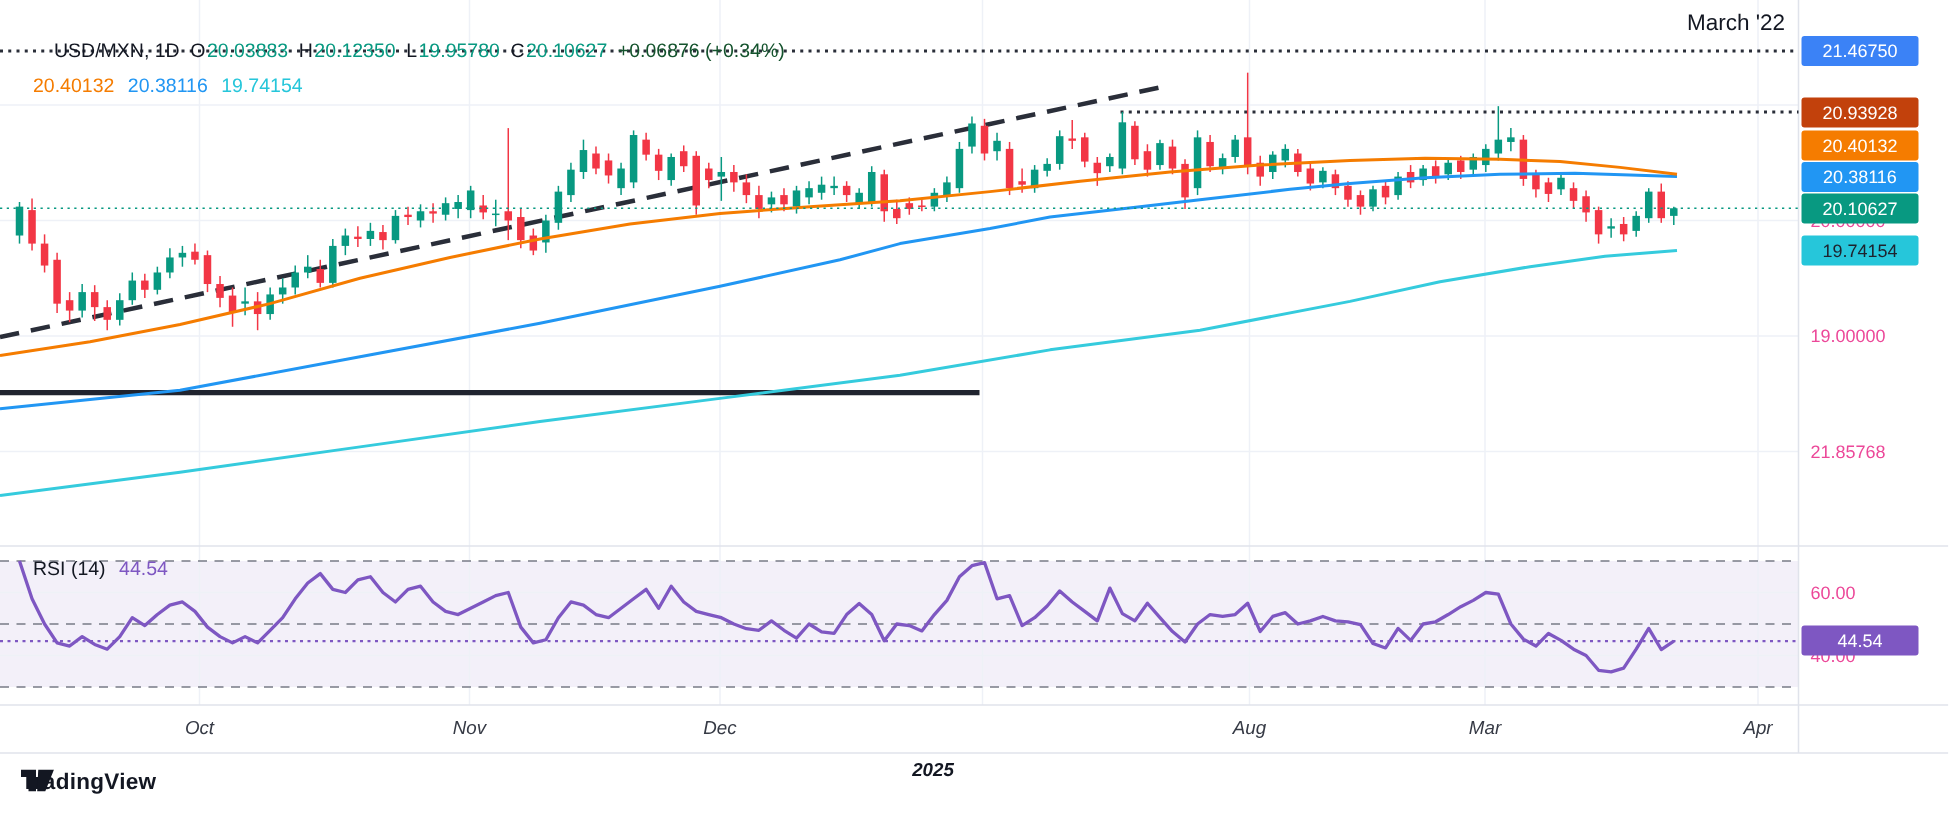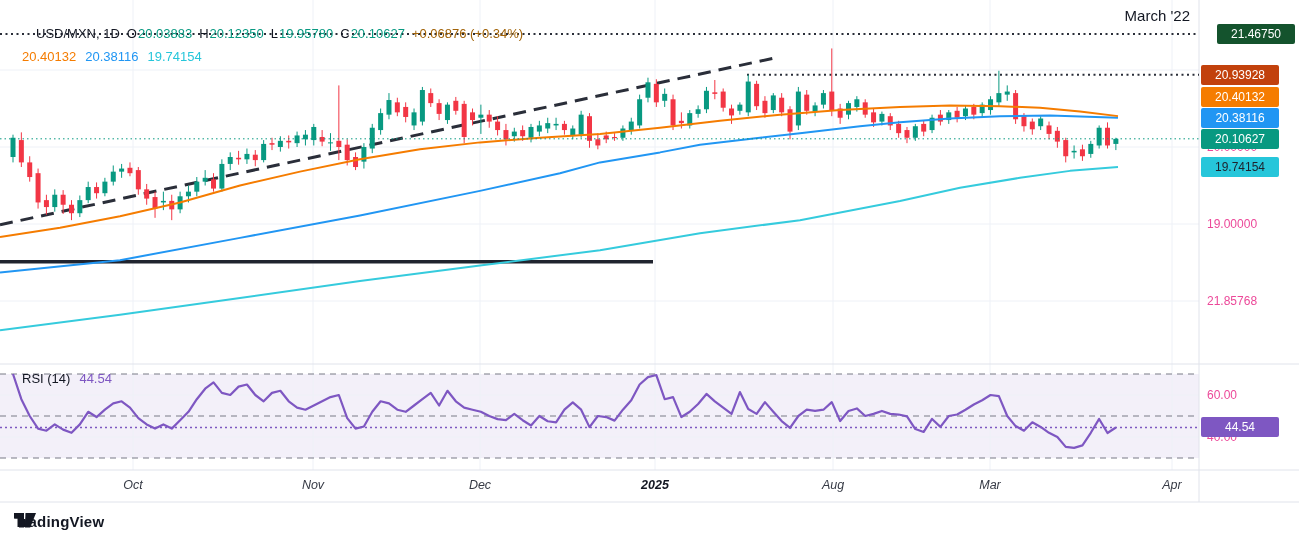--- a/index.html
+++ b/index.html
@@ -2,21 +2,21 @@
 <html><head>
 <meta charset="utf-8">
 <style>
   html,body{margin:0;padding:0;background:#fff;}
   .stage{position:relative;width:1299px;height:552px;background:#ffffff;overflow:hidden;
          font-family:"Liberation Sans", sans-serif;-webkit-font-smoothing:antialiased;}
   svg{position:absolute;left:0;top:0;}
   .lg1{position:absolute;left:36px;top:26px;display:flex;gap:7px;font-size:13px;color:#131722;white-space:nowrap;line-height:15px;}
   .lg1 .pair i{font-style:normal;color:#131722;margin-right:1px;}
   .lg1 .pair b{font-weight:400;color:#089981;}
-  .lg1 .chg{color:#a16207;}
+  .lg1 .chg{color:#14532d;}
   .lg2{position:absolute;left:22px;top:49px;display:flex;gap:9px;font-size:13px;color:#131722;white-space:nowrap;line-height:15px;}
   .lg2 .v50{color:#f57c00;} .lg2 .v100{color:#2196f3;} .lg2 .v200{color:#26c6da;}
   .rsilg{position:absolute;left:22px;top:371px;display:flex;gap:9px;font-size:13px;color:#131722;line-height:15px;}
   .rsilg .rv{color:#7e57c2;}
   .march{position:absolute;left:1058px;top:7px;width:132px;text-align:right;font-size:15px;color:#131722;}
   #price-axis{position:absolute;left:1199px;top:0;width:100px;height:502px;}
   .axlbl{position:absolute;left:8px;height:16px;font-size:12px;color:#ec4899;line-height:16px;}
   .badge{position:absolute;left:2px;width:78px;height:20px;border-radius:2px;font-size:12px;
          line-height:20px;text-align:center;font-weight:400;}
   #time-axis{position:absolute;left:0;top:470px;width:1297px;height:32px;font-style:italic;}
@@ -357,33 +357,33 @@
   </div>
 
   <div class="march">March '22</div>
 
   <div id="price-axis">
       <div class="axlbl" style="top: 139px;">20.00000</div>
       <div class="axlbl" style="top: 216px;">19.00000</div>
       <div class="axlbl" style="top: 293px;">21.85768</div>
       <div class="axlbl" style="top: 387px;">60.00</div>
       <div class="axlbl" style="top: 429px;">40.00</div>
-      <div class="badge" style="top: 24.0025px; background: #14532d; color: rgb(255, 255, 255); margin-left: 16px;">21.46750</div>
+      <div class="badge" style="top: 24.0025px; background: #3b82f6; color: rgb(255, 255, 255);">21.46750</div>
       <div class="badge" style="top: 64.6754px; background: #c2410c; color: rgb(255, 255, 255);">20.93928</div>
       <div class="badge" style="top: 86.6507px; background: rgb(245, 124, 0); color: rgb(255, 255, 255);">20.40132</div>
       <div class="badge" style="top: 107.651px; background: rgb(33, 150, 243); color: rgb(255, 255, 255);">20.38116</div>
       <div class="badge" style="top: 128.817px; background: rgb(8, 153, 129); color: rgb(255, 255, 255);">20.10627</div>
       <div class="badge" style="top: 156.901px; background: rgb(38, 198, 218); color: rgb(30, 34, 45);">19.74154</div>
       <div class="badge" style="top: 417.466px; background: rgb(126, 87, 194); color: rgb(255, 255, 255);">44.54</div>
     </div>
   <div id="time-axis">
       <div class="tlbl" style="left: 133px;">Oct</div>
       <div class="tlbl" style="left: 313px;">Nov</div>
       <div class="tlbl" style="left: 480px;">Dec</div>
-      <div class="tlbl bold" style="left: 655px;">2025</div>
+      <div class="tlbl bold" style="left: 622px; margin-top: 28px;">2025</div>
       <div class="tlbl" style="left: 833px;">Aug</div>
       <div class="tlbl" style="left: 990px;">Mar</div>
       <div class="tlbl" style="left: 1172px;">Apr</div>
     </div>
 
   <div class="tv-logo">
     <svg width="22" height="15" viewBox="0 0 22 15">
       <path d="M0 0 H10 V14.5 H5 V5 H0 Z" fill="#131722"></path>
       <path d="M11.5 0 H22 L16.2 14.5 H10.8 Z" fill="#131722"></path>
     </svg>

